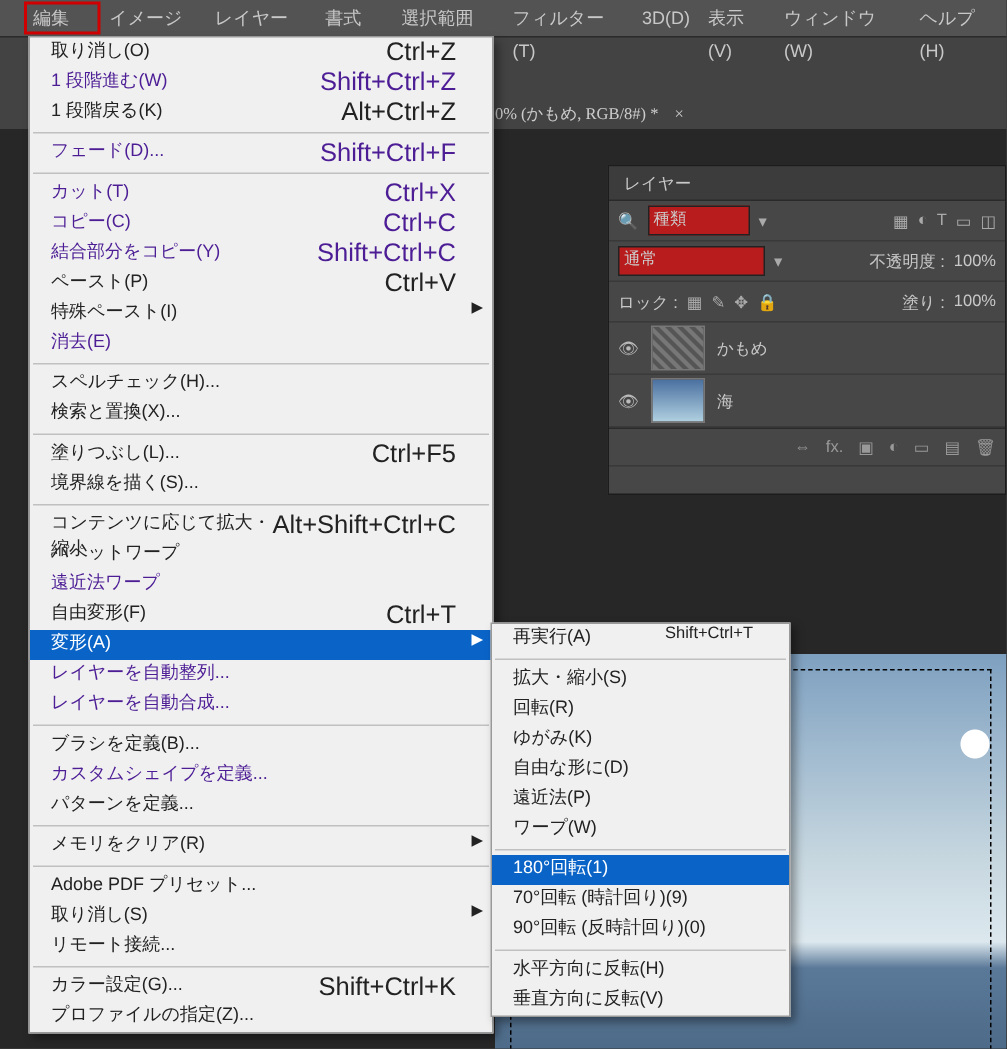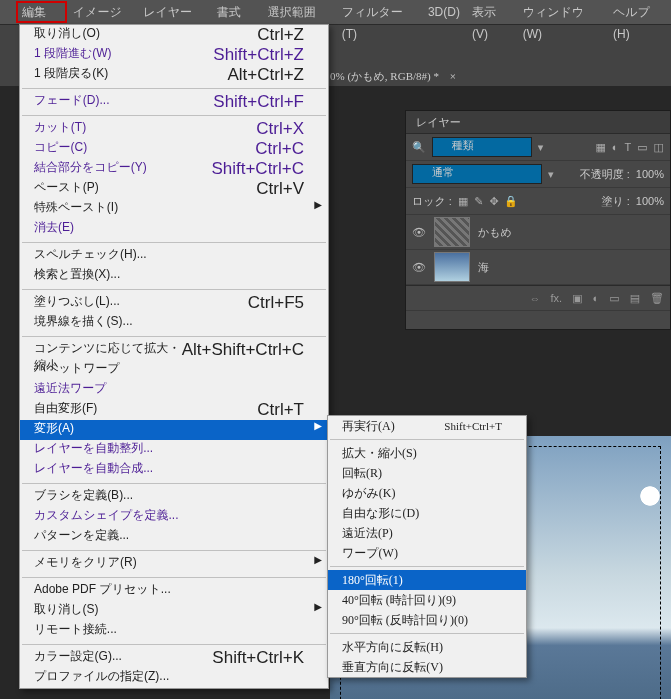--- a/index.html
+++ b/index.html
@@ -110,27 +110,27 @@
   }
   .lp-row {
     height: 26px;
     display: flex;
     align-items: center;
     border-bottom: 1px solid #393939;
     padding: 0 6px;
     gap: 6px;
   }
   .lp-select {
-    background: #0369a1;
+    background: #b91c1c;
     color: #ccc;
     border: 1px solid #222;
     height: 18px;
     font-size: 11px;
     min-width: 60px;
-    padding: 0 19px;
+    padding: 0 3px;
   }
   .lp-icons { margin-left:auto; display:flex; gap:6px; color:#aaa;}
   .lp-layer {
     height: 34px;
     display: flex;
     align-items: center;
     padding: 0 6px;
     gap: 8px;
     border-bottom: 1px solid #3a3a3a;
   }
@@ -186,24 +186,23 @@
     left: 327px;
     top: 415px;
     width: 198px;
     background: #f0f0f0;
     border: 1px solid #999;
     box-shadow: 3px 3px 6px rgba(0,0,0,0.4);
     color: #222;
   }
   .submenu .item {
     display:flex;
-    align-items:center;
+    align-items:flex-start;
     height:20px;
     padding:0 24px 0 14px;
-    font-family:Liberation Serif, serif;
   }
   .submenu .item .shortcut { margin-left:auto; font-size:11px;}
   .submenu .item.highlight { background:#0a64c8; color:#fff;}
   .submenu .sep { height:1px; margin:3px 2px; background:#c0c0c0;}
   .lp-right{margin-left:auto;}
 </style>
 </head>
 <body>
 
 <div class="backdrop"></div>
@@ -424,21 +423,21 @@
       <span>遠近法(P)</span>
     </div>
   <div class="item">
       <span>ワープ(W)</span>
     </div>
   <div class="sep"></div>
   <div class="item highlight">
       <span>180°回転(1)</span>
     </div>
   <div class="item">
-      <span>40°回転 (時計回り)(9)</span>
+      <span>70°回転 (時計回り)(9)</span>
     </div>
   <div class="item">
       <span>90°回転 (反時計回り)(0)</span>
     </div>
   <div class="sep"></div>
   <div class="item">
       <span>水平方向に反転(H)</span>
     </div>
   <div class="item">
       <span>垂直方向に反転(V)</span>

